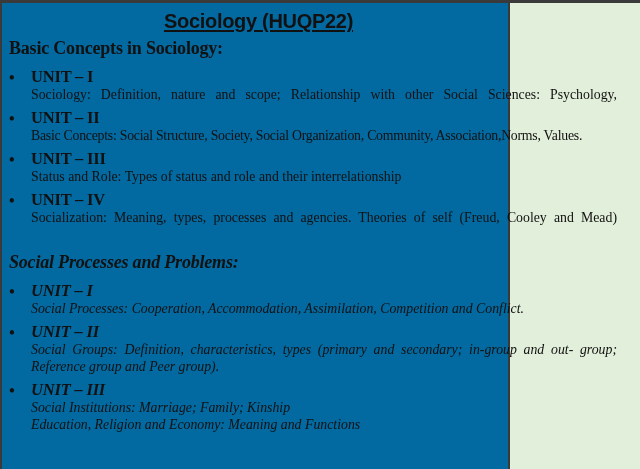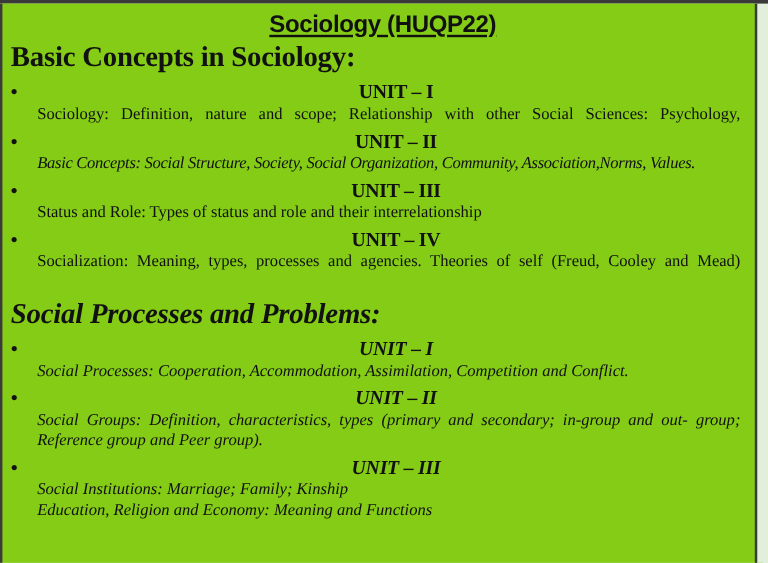--- a/index.html
+++ b/index.html
@@ -7,47 +7,46 @@
     width: 640px; height: 469px; overflow: hidden; position: relative;
     background: #e2efda;
     font-family: "Liberation Serif", serif;
     color: #111;
   }
   .topbar {
     position: absolute; left: 0; top: 0; width: 640px; height: 3px;
     background: #3a3a3a;
   }
   .panel {
-    position: absolute; left: 0; top: 3px; width: 631px; height: 466px;
-    background: #84cc16;
+    position: absolute; left: 0; top: 3px; width: 510px; height: 466px;
+    background: #0369a1;
     border-left: 2px solid #3a3a3a;
     border-right: 2px solid #3a3a3a;
     box-sizing: border-box;
     padding-left: 7px;
   }
   .title {
     font-family: "Liberation Sans", sans-serif;
     font-weight: bold; font-size: 20px;
     text-decoration: underline; text-underline-offset: 2px;
     text-align: center; margin: 6px 0 0 0; line-height: 24px;
     letter-spacing: -0.3px;
   }
   .section-heading {
-    font-weight: bold; font-size: 24px; line-height: 22px;
+    font-weight: bold; font-size: 18px; line-height: 22px;
     margin: 0; letter-spacing: -0.2px;
   }
   .unit { position: relative; padding-left: 22px; }
   .bullet {
     position: absolute; left: 0; top: 1px;
     font-size: 16px; font-weight: bold; line-height: 18px;
   }
   .unit-label {
     font-weight: bold; font-size: 16.5px; line-height: 18px;
     letter-spacing: -0.2px;
-    text-align: center;
   }
   .unit-text {
     font-size: 13.8px; line-height: 17px;
     text-align: justify; width: 586px;
   }
   .unit-text .line { display: block; }
   .justify-line {
     display: block; text-align: justify; text-align-last: justify;
   }
 </style>
@@ -67,21 +66,21 @@
       <div class="unit-label">UNIT – I</div>
       <div class="unit-text">
         <span class="justify-line">Sociology: Definition, nature and scope; Relationship with other Social Sciences: Psychology,</span>
       </div>
     </div>
 
     <div class="unit" style="margin-top:6px;">
       <span class="bullet">•</span>
       <div class="unit-label">UNIT – II</div>
       <div class="unit-text">
-        <span class="line" style="letter-spacing:-0.25px;white-space:nowrap;font-style:italic;">Basic Concepts: Social Structure, Society, Social Organization, Community, Association,Norms, Values.</span>
+        <span class="line" style="letter-spacing:-0.25px;white-space:nowrap;">Basic Concepts: Social Structure, Society, Social Organization, Community, Association,Norms, Values.</span>
       </div>
     </div>
 
     <div class="unit" style="margin-top:6px;">
       <span class="bullet">•</span>
       <div class="unit-label">UNIT – III</div>
       <div class="unit-text">
         <span class="line">Status and Role: Types of status and role and their interrelationship</span>
       </div>
     </div>

